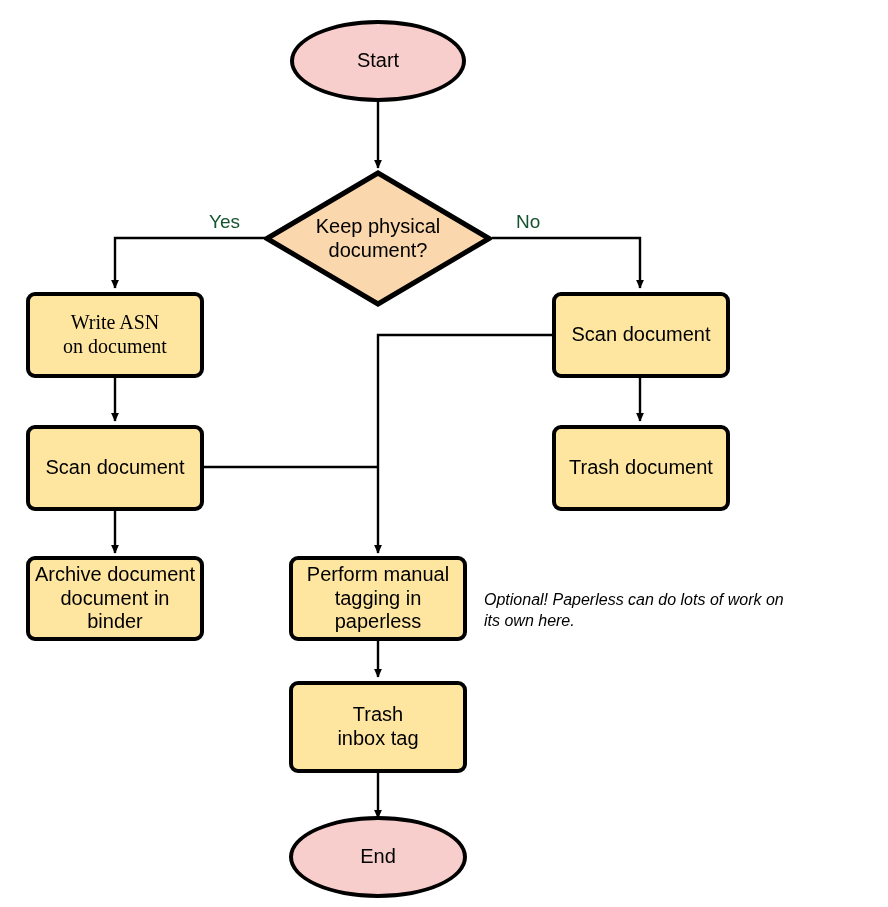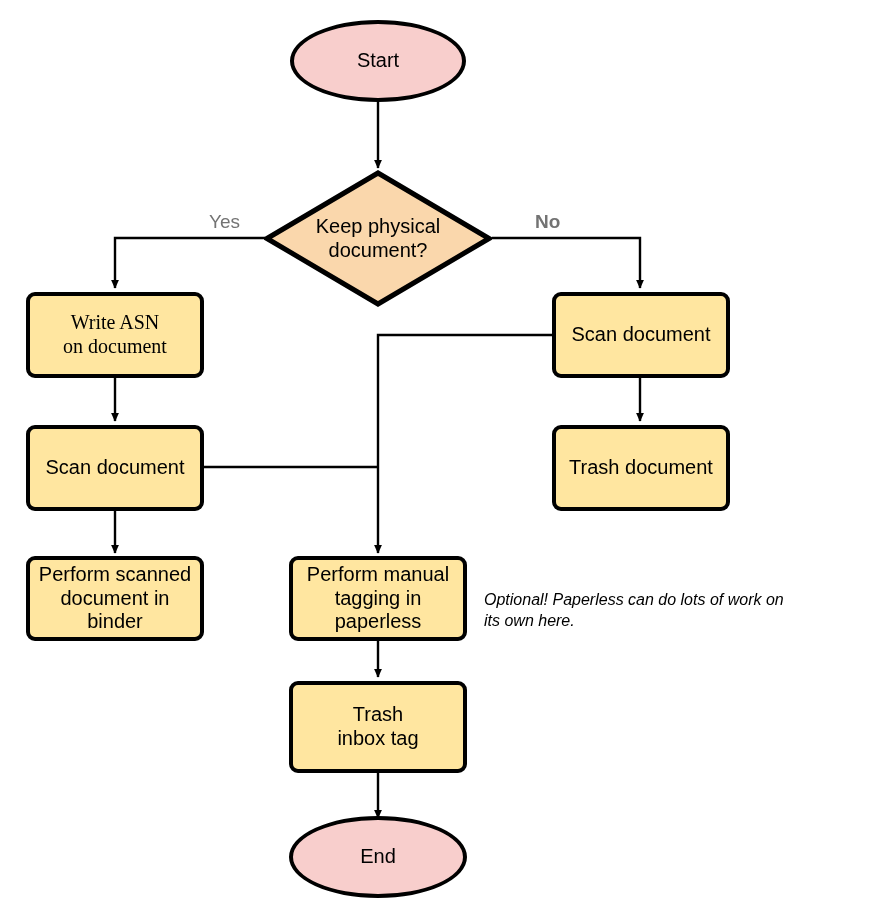--- a/index.html
+++ b/index.html
@@ -62,21 +62,21 @@
     height: 100%;
   }
   .decision-label {
     position: relative;
     z-index: 2;
     padding: 0 6px;
   }
   .edge-label {
     position: absolute;
     font-size: 19px;
-    color: #737373;
+    color: #14532d;
     white-space: nowrap;
   }
   .annotation {
     position: absolute;
     font-size: 16px;
     font-style: italic;
     line-height: 1.3;
     color: #000000;
     white-space: pre-line;
   }
@@ -120,33 +120,33 @@
     </svg>
     <span class="decision-label">Keep physical
 document?</span>
   </div>
 
   <div class="node node-terminator" style="left:290px; top:20px; width:176px; height:82px;">
     <span>Start</span>
   </div>
 
   <div class="edge-label" style="left:209px; top:211px;">Yes</div>
-  <div class="edge-label" style="left:535px; top:211px;font-weight:bold;">No</div>
+  <div class="edge-label" style="left:516px; top:211px;">No</div>
 
   <div class="node node-process" style="left:26px; top:292px; width:178px; height:86px;font-family:Liberation Serif, serif;">
     <span>Write ASN
 on document</span>
   </div>
 
   <div class="node node-process" style="left:26px; top:425px; width:178px; height:86px;">
     <span>Scan document</span>
   </div>
 
   <div class="node node-process" style="left:26px; top:556px; width:178px; height:85px;">
-    <span>Perform scanned
+    <span>Archive document
 document in
 binder</span>
   </div>
 
   <div class="node node-process" style="left:552px; top:292px; width:178px; height:86px;">
     <span>Scan document</span>
   </div>
 
   <div class="node node-process" style="left:552px; top:425px; width:178px; height:86px;">
     <span>Trash document</span>

